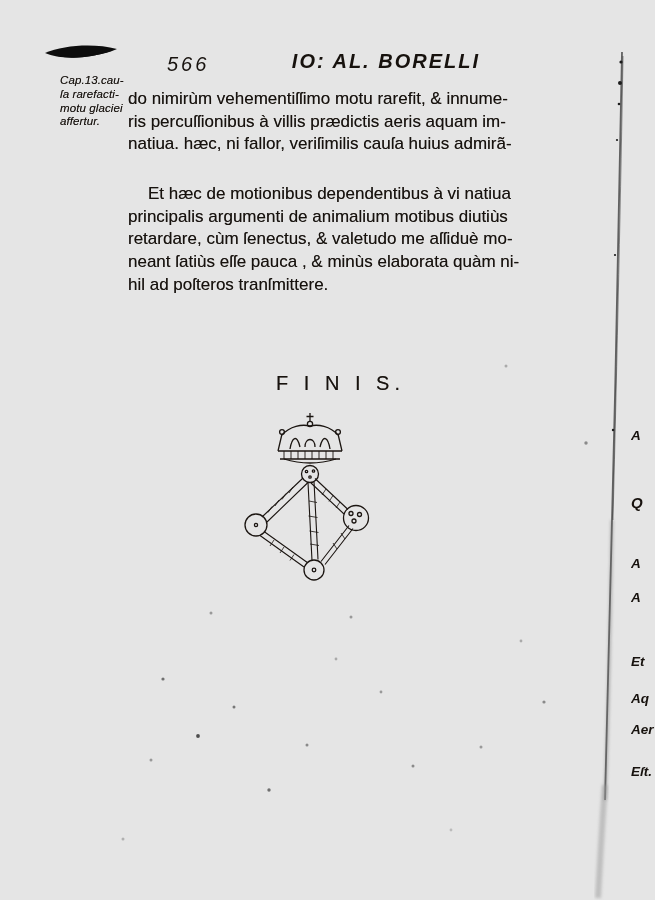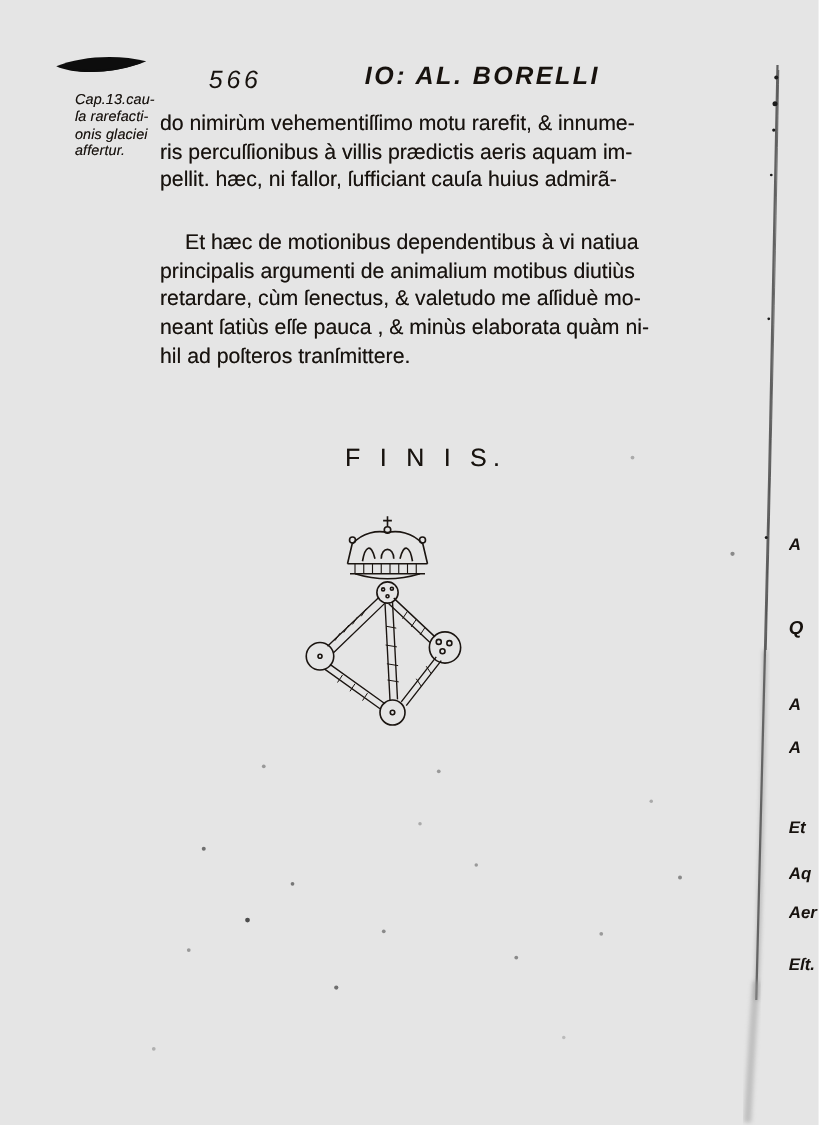--- a/index.html
+++ b/index.html
@@ -25,21 +25,21 @@
     letter-spacing:0.1px;
   }
   
   .body-block { position:absolute; left:128px; width:462px; font-size:17px; line-height:22.7px; }
   .p1 { top:88px; }
   .p2 { top:183px; }
   .tline { white-space:nowrap; text-shadow:0 0 0.5px rgba(20,15,10,0.55); }
   .tline.indent { text-indent:20px; }
   
   .finis {
-    position:absolute; left:238px; top:356px; width:205px;
+    position:absolute; left:238px; top:372px; width:205px;
     text-align:center; font-size:20px; letter-spacing:5px;
     text-shadow:0 0 0.5px rgba(20,15,10,0.5); white-space:nowrap;
   }
   
   .device { position:absolute; left:234px; top:411px; }
   .device path, .device circle, .device line { stroke:#1b1511; fill:none; }
   
   .gutter { position:absolute; left:0; top:0; pointer-events:none; }
   
   .inkmark { position:absolute; left:42px; top:42px; }
@@ -73,28 +73,28 @@
     <path d="M3,11 C22,3 52,1 75,7 C54,16 20,19 3,11 Z" fill="#0d0d0d"></path>
     <path d="M14,13 C32,17 52,14 70,8" stroke="#0d0d0d" stroke-width="1.5" fill="none"></path>
   </svg>
 
   <div class="page-number">566</div>
   <div class="running-title">IO: AL. BORELLI</div>
 
   <div class="margin-note">
     <div class="tline">Cap.13.cau-</div>
     <div class="tline">ſa rarefacti-</div>
-    <div class="tline">onis glaciei</div>
+    <div class="tline">motu glaciei</div>
     <div class="tline">affertur.</div>
   </div>
 
   <div class="body-block p1">
     <div class="tline">do nimirùm vehementiſſimo motu rarefit, &amp; innume-</div>
     <div class="tline">ris percuſſionibus à villis prædictis aeris aquam im-</div>
-    <div class="tline">pellit. hæc, ni fallor, ſufficiant cauſa huius admirã-</div>
+    <div class="tline">natiua. hæc, ni fallor, veriſimilis cauſa huius admirã-</div>
   </div>
 
   <div class="body-block p2">
     <div class="tline indent">Et hæc de motionibus dependentibus à vi natiua</div>
     <div class="tline">principalis argumenti de animalium motibus diutiùs</div>
     <div class="tline">retardare, cùm ſenectus, &amp; valetudo me aſſiduè mo-</div>
     <div class="tline">neant ſatiùs eſſe pauca , &amp; minùs elaborata quàm ni-</div>
     <div class="tline">hil ad poſteros tranſmittere.</div>
   </div>
 

